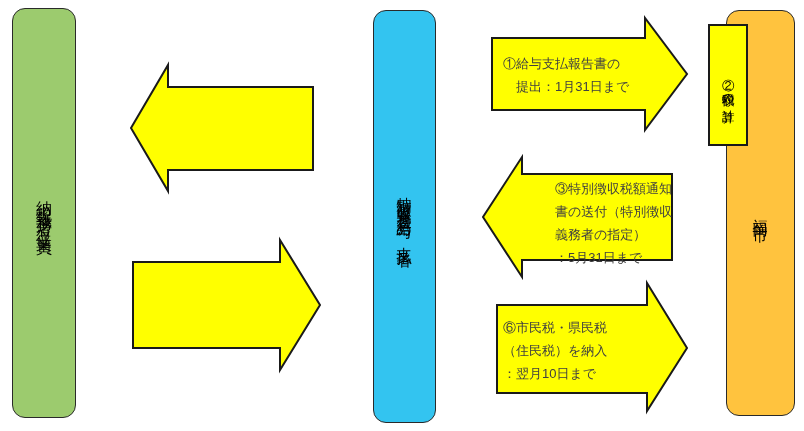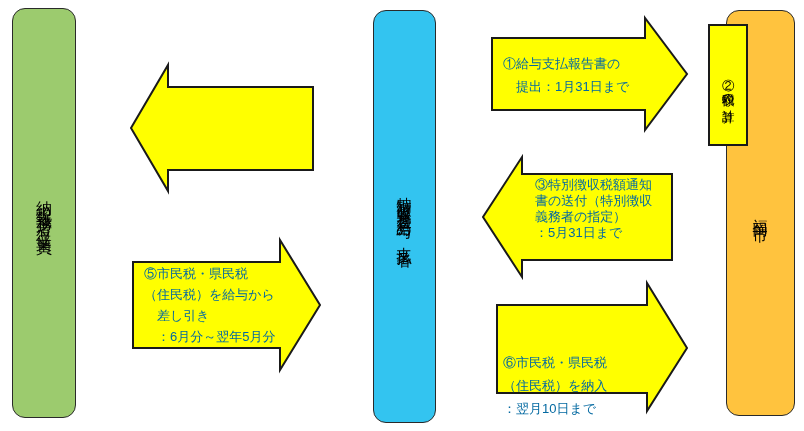--- a/index.html
+++ b/index.html
@@ -39,27 +39,27 @@
   .entity-orange .vtext{font-size:15px;letter-spacing:4px;}
   .calc-box .vtext{font-size:12.5px;letter-spacing:1px;}
   
   #arrow-layer{position:absolute;left:0;top:0;z-index:1;}
   .arrow-shape{fill:#FFFF00;stroke:#1a1a1a;stroke-width:2px;stroke-linejoin:miter;}
   
   .arrow-text{
     position:absolute;z-index:2;
     white-space:pre-line;
     font-size:13px;
-    color:#0369a1;
+    color:#404040;
   }
   .t1{left:503px;top:52px;line-height:23px;}
-  .t3{left:535px;top:177px;line-height:16px;}
+  .t3{left:555px;top:177px;line-height:23px;}
   .t4{left:177px;top:96px;line-height:24px;}
   .t5{left:144px;top:263px;line-height:21px;}
-  .t6{left:503px;top:316px;line-height:23px;margin-top:35px;}
+  .t6{left:503px;top:316px;line-height:23px;}
 </style>
 </head>
 <body>
 
 <div id="canvas">
 
   <svg id="arrow-layer" width="804" height="431" viewBox="0 0 804 431">
 
     <polygon class="arrow-shape" points="492,38 645,38 645,18 687,74 645,130 645,110 492,110"></polygon>
 
@@ -87,21 +87,17 @@
   <div class="calc-box">
     <span class="vtext">②税額の計算</span>
   </div>
 
   <div class="arrow-text t1">①給与支払報告書の
 　提出：1月31日まで</div>
   <div class="arrow-text t3">③特別徴収税額通知
 書の送付（特別徴収
 義務者の指定）
 ：5月31日まで</div>
-  <div class="arrow-text t5">⑤市民税・県民税
-（住民税）を給与から
-　差し引き
-　：6月分～翌年5月分</div>
   <div class="arrow-text t6">⑥市民税・県民税
 （住民税）を納入
 ：翌月10日まで</div>
 
 </div>
 
 </body></html>

